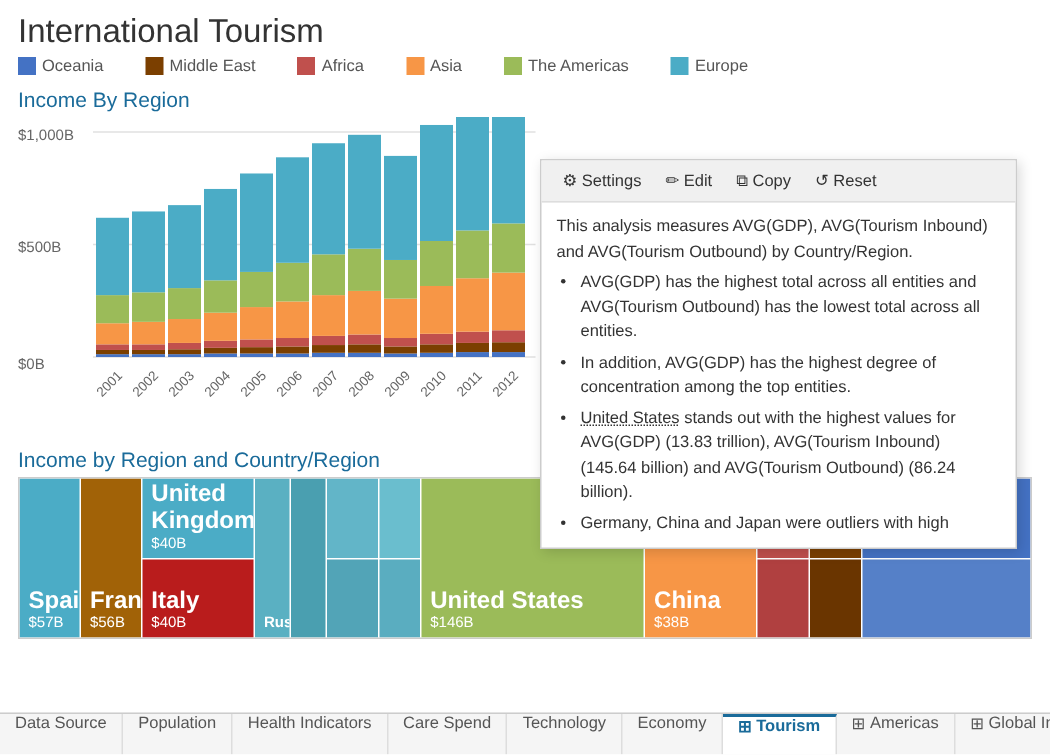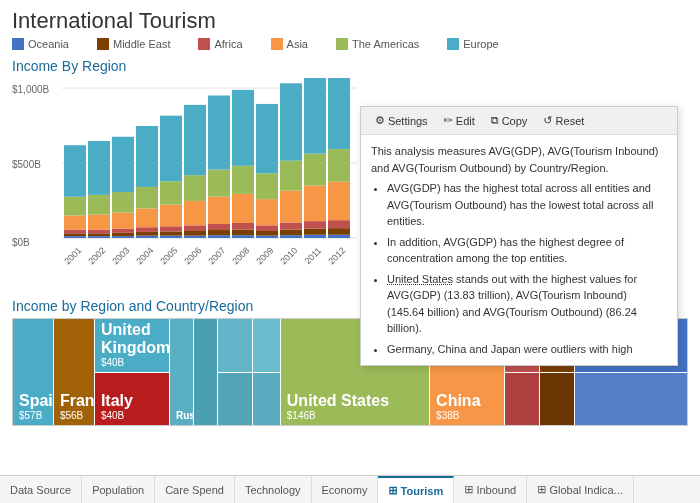--- a/index.html
+++ b/index.html
@@ -22,21 +22,21 @@
     .popup-toolbar { display: flex; align-items: center; gap: 0; background: #f0f0f0; border-bottom: 1px solid #ddd; padding: 4px 6px; }
     .popup-btn { display: flex; align-items: center; gap: 3px; padding: 3px 8px; font-size: 11px; color: #333; cursor: pointer; border: none; background: none; }
     .popup-content { padding: 8px 10px; font-size: 11px; color: #333; line-height: 1.5; max-height: 230px; overflow-y: auto; }
     .popup-content ul { padding-left: 16px; margin-top: 4px; }
     .popup-content li { margin-top: 4px; }
     .underline-dotted { text-decoration: underline; text-decoration-style: dotted; }
     .treemap-title { font-size: 14px; color: #1a6b9a; margin-bottom: 4px; font-weight: 400; }
 
     
     .tabs { display: flex; border-top: 1px solid #ccc; background: #f5f5f5; position: absolute; bottom: 0; left: 0; width: 700px; height: 28px; align-items: stretch; overflow: hidden; }
-    .tab { display: flex; align-items: center; padding: 0 10px; font-size: 11px; color: #555; cursor: pointer; border-right: 1px solid #ddd; white-space: nowrap; gap: 3px; }
+    .tab { display: flex; align-items: flex-start; padding: 0 10px; font-size: 11px; color: #555; cursor: pointer; border-right: 1px solid #ddd; white-space: nowrap; gap: 3px; }
     .tab.active { background: #fff; border-top: 2px solid #1a6b9a; color: #1a6b9a; font-weight: 600; }
 
     
     .tm-cell { display: flex; flex-direction: column; justify-content: flex-end; padding: 4px 6px; cursor: pointer; overflow: hidden; }
     .tm-cell-label { font-size: 16px; color: #fff; font-weight: 600; }
     .tm-cell-value { font-size: 10px; color: #fff; }
   </style>
 </head>
 <body>
 
@@ -282,35 +282,38 @@
   </div>
 
   <div class="tabs" id="tabs-container">
       <div class="tab">
         <span>Data Source</span>
       </div>
       <div class="tab">
         <span>Population</span>
       </div>
       <div class="tab">
+        <span>Health Indicators</span>
+      </div>
+      <div class="tab">
         <span>Care Spend</span>
       </div>
       <div class="tab">
         <span>Technology</span>
       </div>
       <div class="tab">
         <span>Economy</span>
       </div>
       <div class="tab active">
         <span style="font-size:11px;">⊞</span>
         <span>Tourism</span>
       </div>
       <div class="tab">
         <span style="font-size:11px;">⊞</span>
-        <span>Inbound</span>
+        <span>Americas</span>
       </div>
       <div class="tab">
         <span style="font-size:11px;">⊞</span>
         <span>Global Indica...</span>
       </div>
     </div>
 
 </div>
 
 </body></html>

